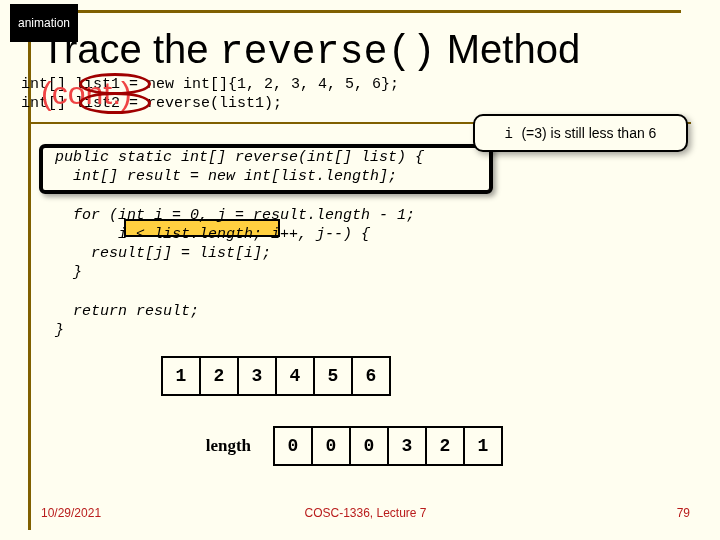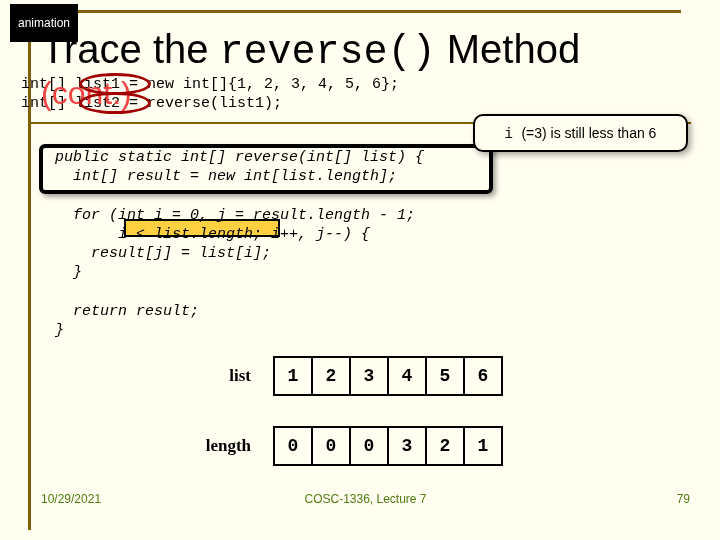--- a/index.html
+++ b/index.html
@@ -137,25 +137,25 @@
     margin-left: -2px;
     display: flex;
     align-items: center;
     justify-content: center;
     font-family: "Courier New", monospace;
     font-size: 18px;
   }
   .array-cells .cell:first-child { margin-left: 0; }
   .footer {
     position: absolute;
-    bottom: 24px;
+    bottom: 10px;
     left: 10px;
     right: 10px;
     font-size: 12px;
-    color: #4d7c0f;
+    color: #b91c1c;
     display: flex;
     justify-content: space-between;
   }
   .footer .center { position: absolute; left: 0; right: 0; text-align: center; }
 </style>
 </head>
 <body>
 
 <div class="animation-tag">animation</div>
 
@@ -191,21 +191,20 @@
     result[j] = list[i];
   }
 
   return result;
 }</div>
 
   <div class="func-outline"></div>
 
   <div class="arrays">
     <div class="array-row">
-      <div class="array-label">list</div>
       <div class="array-cells">
         <div class="cell">1</div>
         <div class="cell">2</div>
         <div class="cell">3</div>
         <div class="cell">4</div>
         <div class="cell">5</div>
         <div class="cell">6</div>
       </div>
     </div>
     <div class="array-row">

